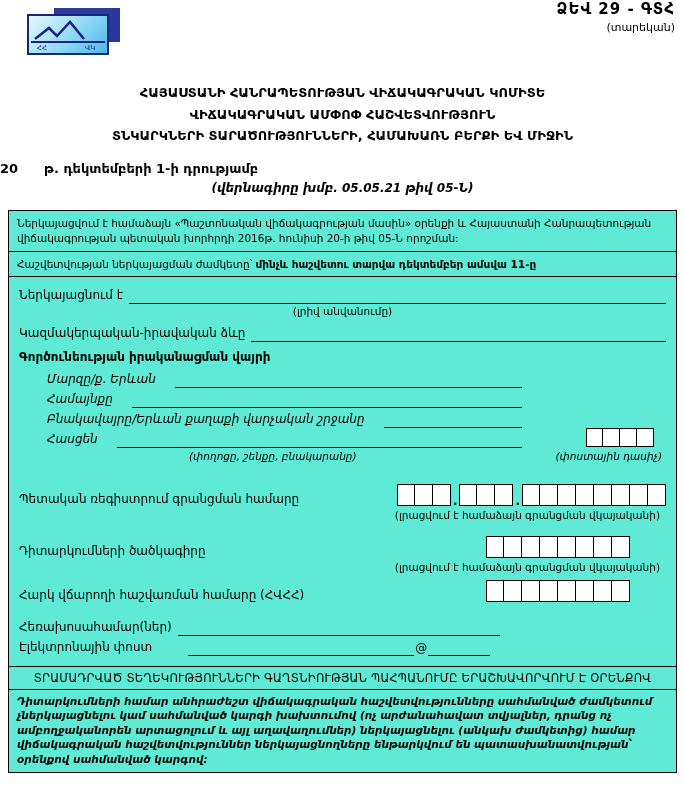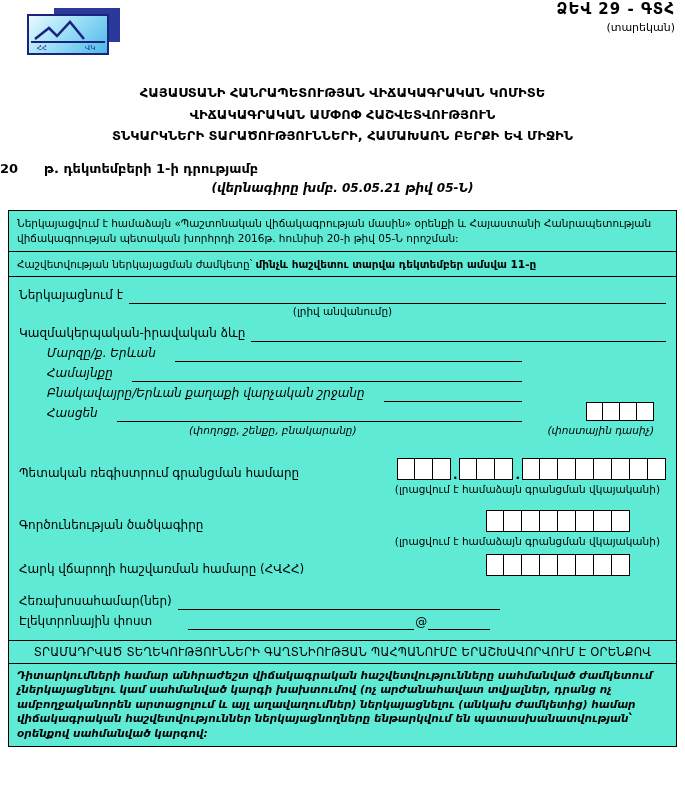--- a/index.html
+++ b/index.html
@@ -52,21 +52,21 @@
   .r-place { height:20px; }
 
   .addr-wrap { position:relative; }
   .cells { display:inline-flex; align-items:flex-end; }
   .cell { width:18px; height:22px; background:#fff; border:1px solid #000; border-left:none; }
   .cells .cell:first-child { border-left:1px solid #000; }
   .cells.small .cell { width:17px; height:19px; }
   .postal-cells { position:absolute; right:12px; top:0px; }
   .hints2 { position:relative; height:15px; margin-top:1px; }
   .addr-hint { position:absolute; left:170px; }
-  .postal-hint { position:absolute; right:12px; }
+  .postal-hint { position:absolute; right:4px; }
 
   .r-register { margin-top:20px; display:flex; justify-content:space-between; align-items:flex-end; }
   .dot { font-weight:bold; margin:0 2px; line-height:10px; }
   .r-boxes { margin-top:14px; display:flex; justify-content:space-between; align-items:flex-end; }
   .cells-right { margin-right:36px; }
   .reg-hint { margin-top:2px; }
   .r-tin { margin-top:6px; }
   .r-phone { margin-top:16px; height:18px; }
   .r-email { margin-top:1px; height:19px; }
   .email-gap { margin-left:30px; }
@@ -123,20 +123,21 @@
         <span class="lbl">Ներկայացնում է</span>
         <span class="wline"></span>
       </div>
       <div class="hint center">(լրիվ անվանումը)</div>
 
       <div class="frow r-legalform">
         <span class="lbl">Կազմակերպական-իրավական ձևը</span>
         <span class="wline"></span>
       </div>
 
+      <div class="heading">Գործունեության իրականացման վայրի</div>
 
       <div class="frow r-place indent italic">
         <span class="lbl">Մարզը/ք. Երևան</span>
         <span class="wline short-margin"></span>
       </div>
       <div class="frow r-place indent italic">
         <span class="lbl">Համայնքը</span>
         <span class="wline short-margin"></span>
       </div>
       <div class="frow r-place indent italic">
@@ -184,21 +185,21 @@
               <div class="cell"></div>
               <div class="cell"></div>
               <div class="cell"></div>
               <div class="cell"></div>
             </span>
         </span>
       </div>
       <div class="hint right reg-hint">(լրացվում է համաձայն գրանցման վկայականի)</div>
 
       <div class="r-boxes">
-        <span class="lbl">Գործունեության ծածկագիրը</span>
+        <span class="lbl">Դիտարկումների ծածկագիրը</span>
         <span class="cells cells-right">
             <div class="cell"></div>
             <div class="cell"></div>
             <div class="cell"></div>
             <div class="cell"></div>
             <div class="cell"></div>
             <div class="cell"></div>
             <div class="cell"></div>
             <div class="cell"></div>
           </span>

